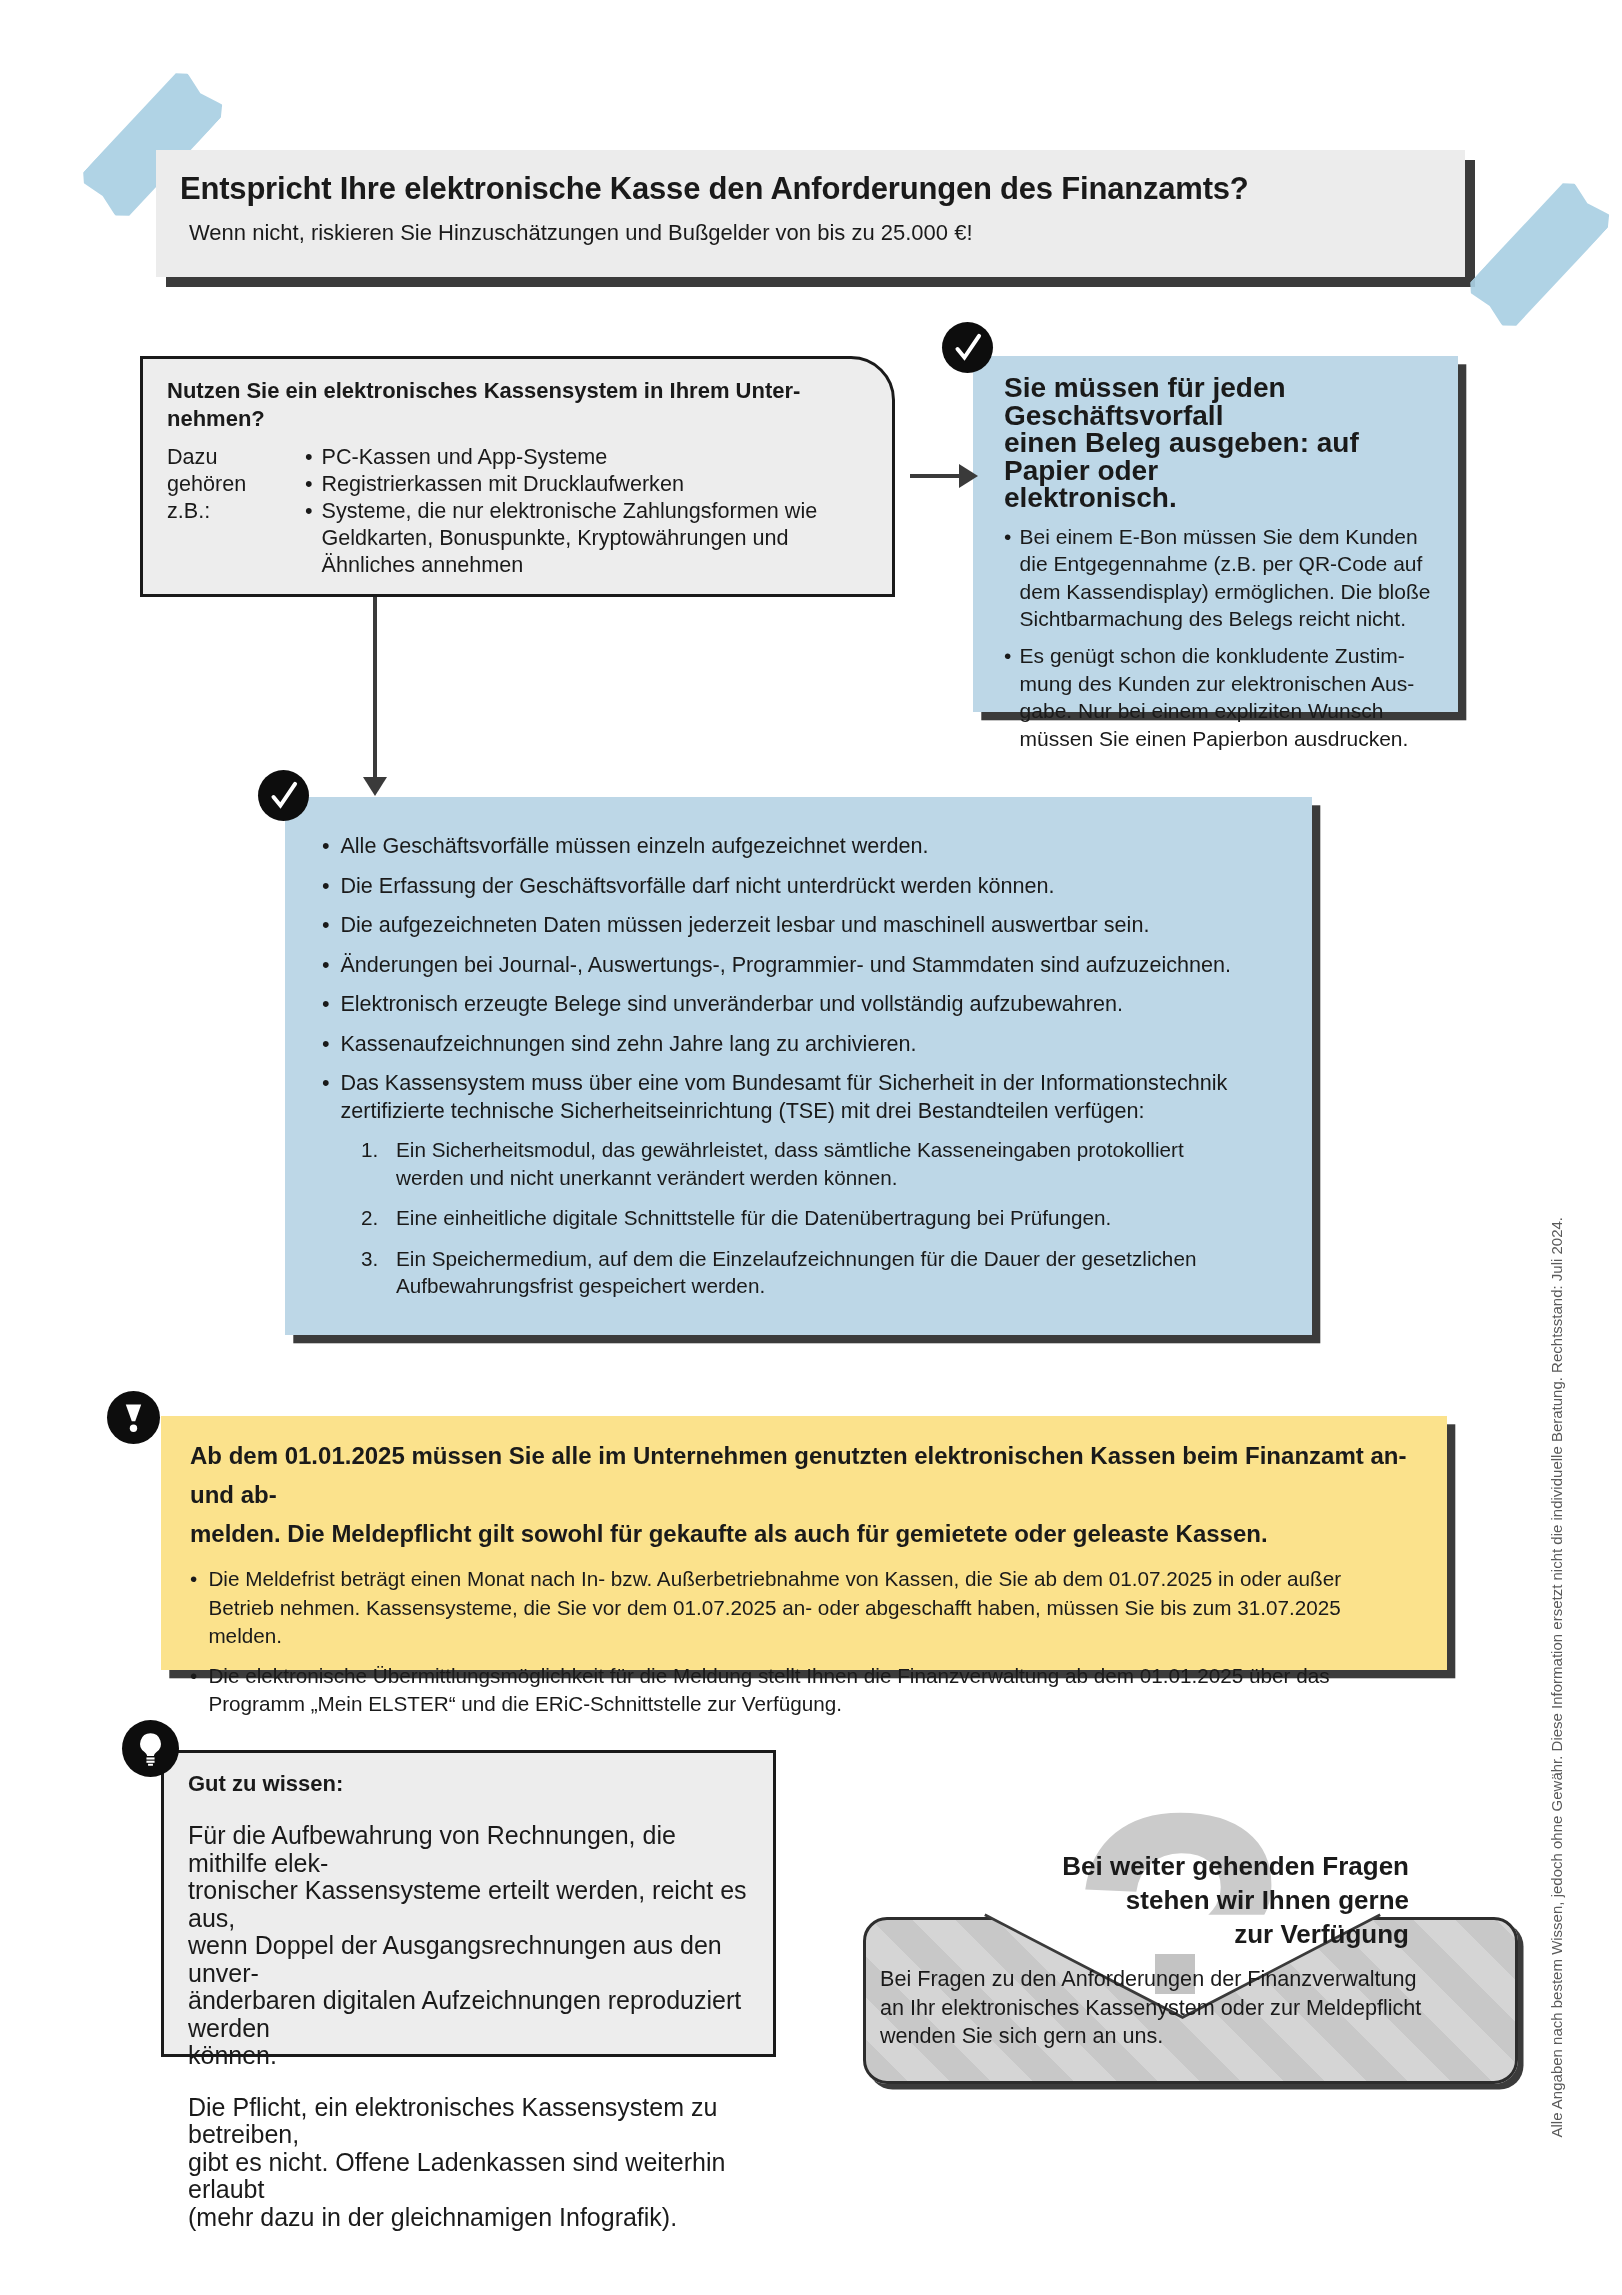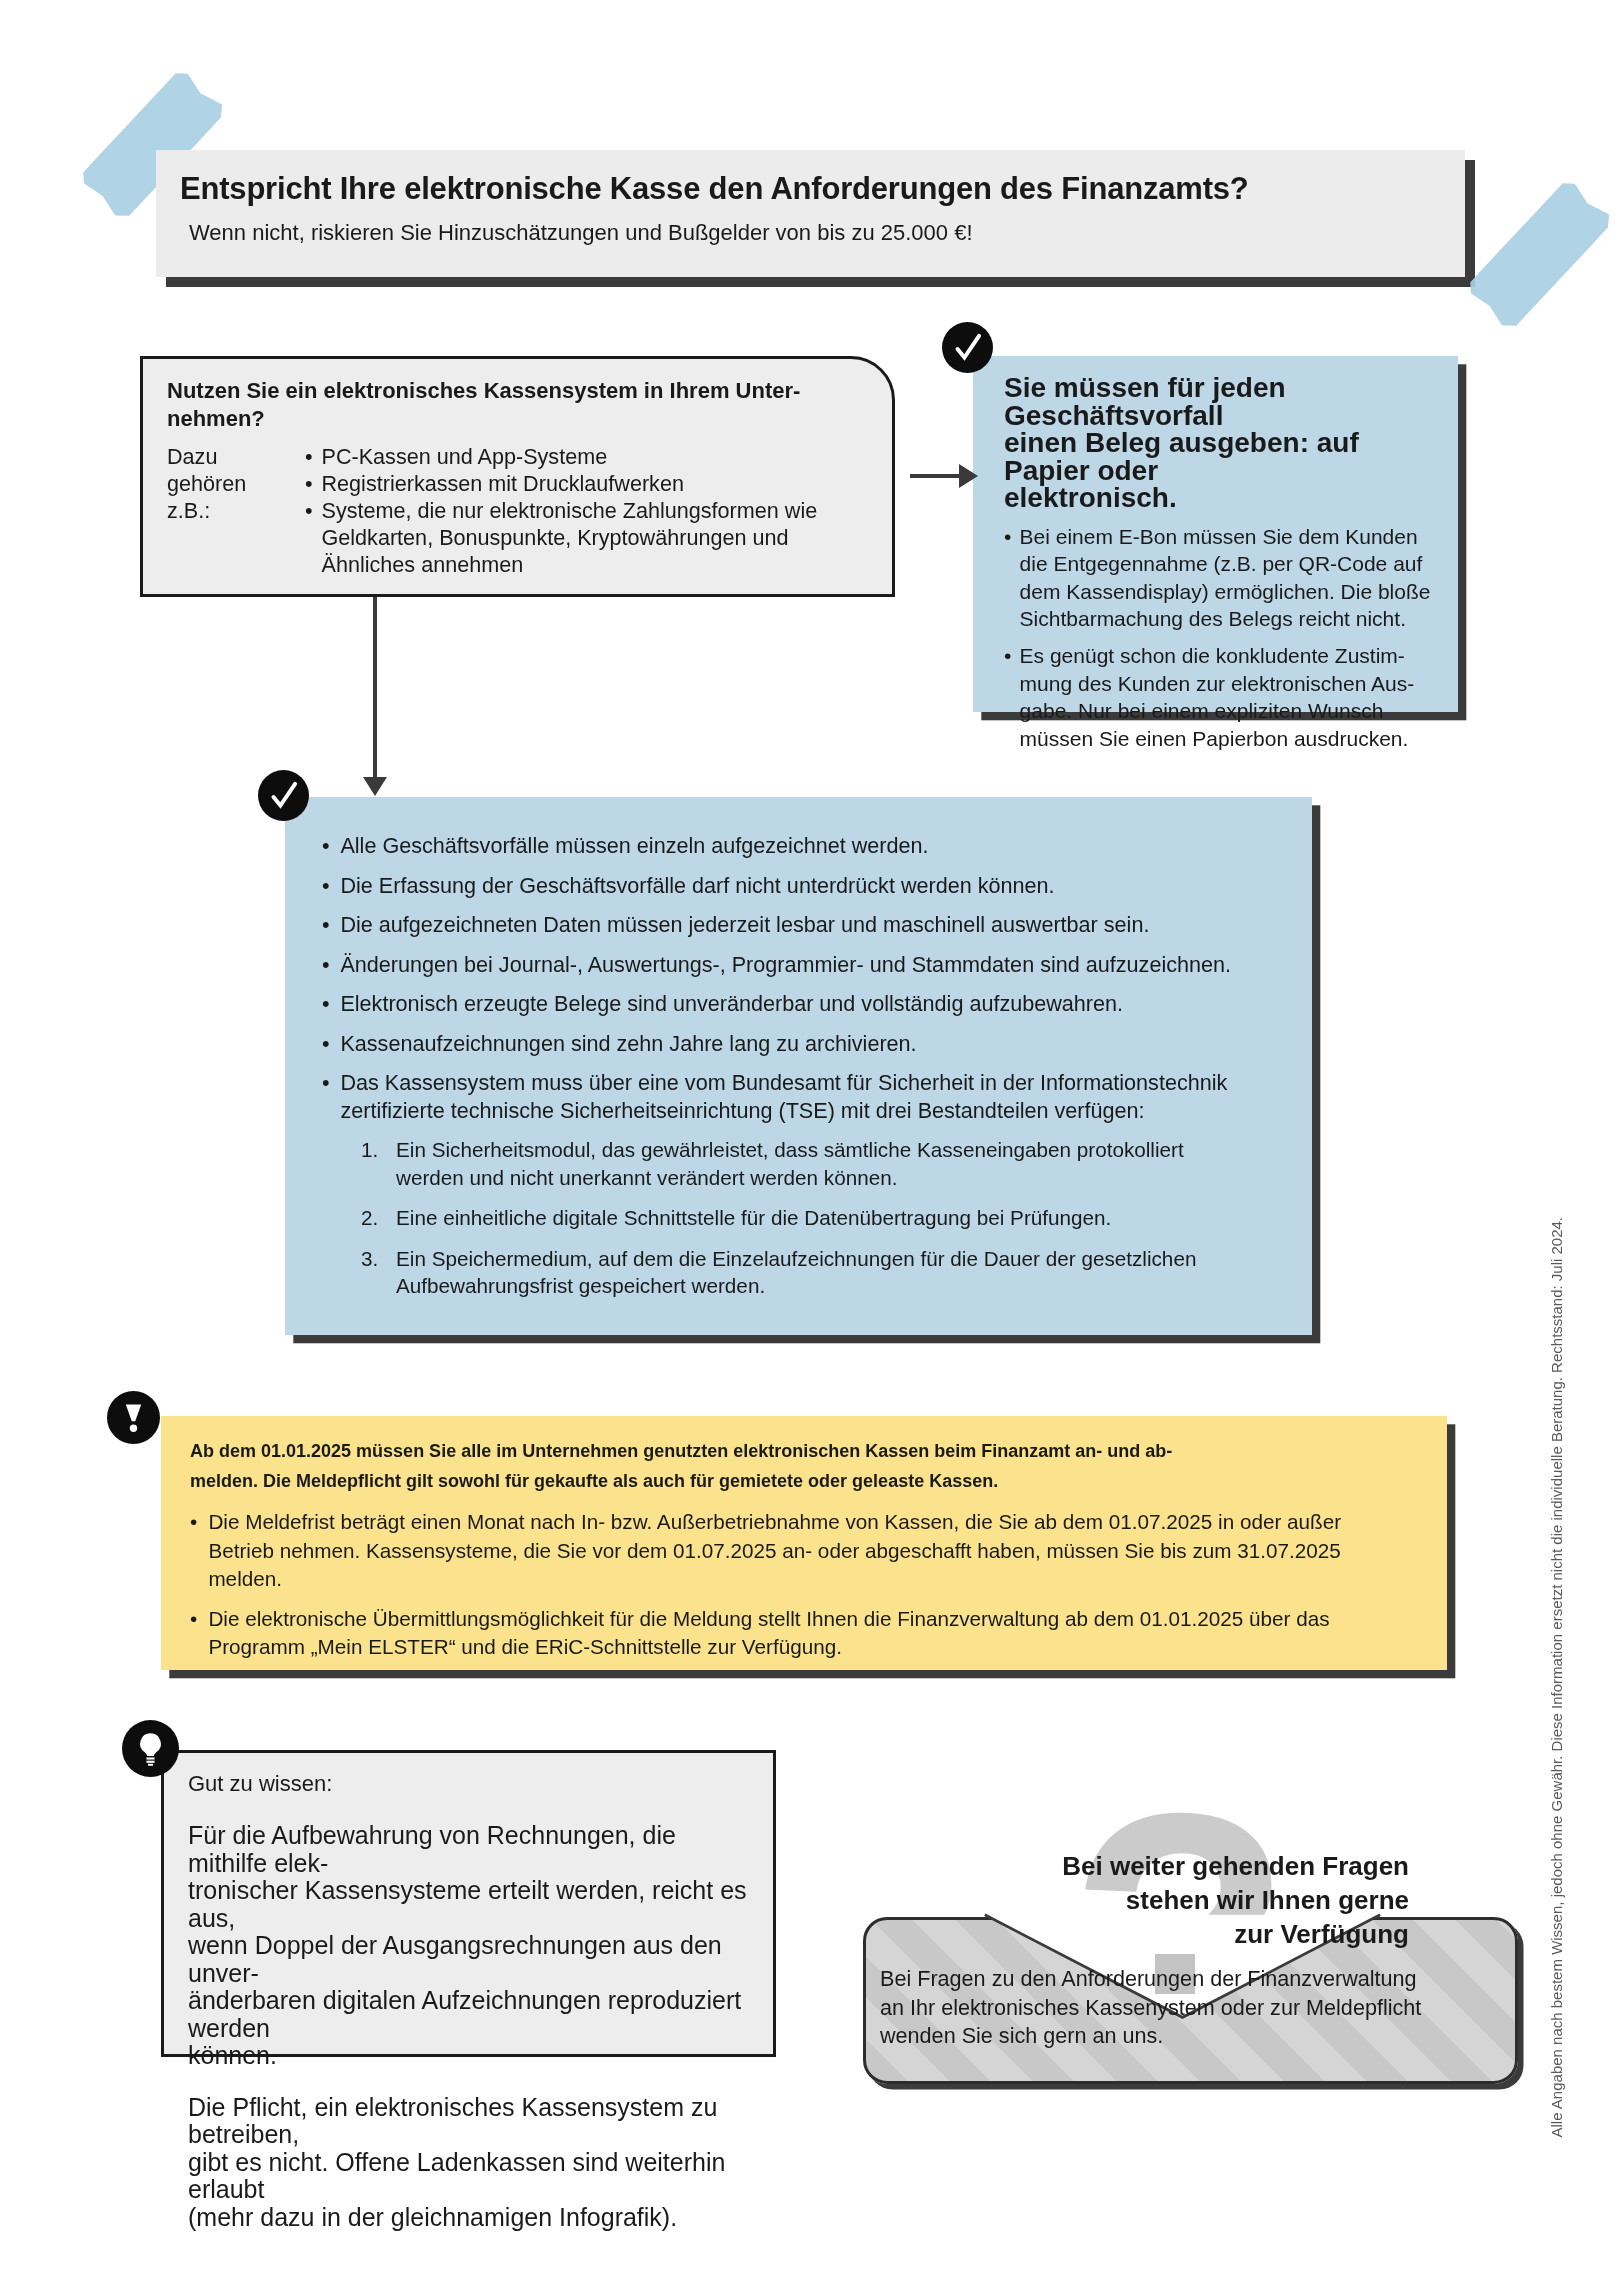--- a/index.html
+++ b/index.html
@@ -55,29 +55,29 @@
   .requirements-title{font-size:22px;font-weight:bold;line-height:27.5px;}
   .requirements-list{margin-top:13px;display:flex;flex-direction:column;gap:12px;}
   .requirements-list .li{font-size:21.6px;line-height:27.5px;}
   .tse-list{margin-top:12px;margin-left:39px;display:flex;flex-direction:column;gap:13px;}
   .tse-list .li{font-size:20.7px;line-height:27.5px;}
   .tse-list .li .marker{width:35px;}
 
   
   .registration-box{left:161px;top:1416px;width:1286px;height:254px;background:#fbe28c;
                     box-shadow:8.3px 8.3px 0 #3b3b3b;box-sizing:border-box;padding:20px 11px 0 29px;}
-  .registration-title{font-size:18px;font-weight:bold;line-height:30px;}
+  .registration-title{font-size:24px;font-weight:bold;line-height:39px;}
   .registration-list{margin-top:12px;display:flex;flex-direction:column;gap:11px;}
   .registration-list .li{font-size:20.7px;line-height:28.5px;}
   .registration-list .li .marker{width:18.4px;}
 
   
   .tip-box{left:161px;top:1750px;width:615px;height:307px;background:#ededed;border:3.7px solid #1a1a1a;
            box-sizing:border-box;padding:16.5px 18.4px 0 24px;}
-  .tip-title{font-size:22px;font-weight:normal;line-height:28.5px;}
+  .tip-title{font-size:22px;font-weight:bold;line-height:28.5px;}
   .tip-par{font-size:25px;line-height:27.5px;margin-top:24px;}
 
   
   .qmark{left:1029px;top:1759px;width:303px;text-align:center;font-size:367px;line-height:1;
          font-weight:bold;color:#cbcbcb;z-index:1;}
   .contact-heading{left:950px;top:1849px;width:459px;text-align:right;font-size:26px;
                    font-weight:bold;line-height:34px;z-index:6;}
   .contact-box{left:863px;top:1917px;width:655px;height:167px;border:3.7px solid #2d2d2d;border-radius:24px;
                box-sizing:border-box;z-index:2;box-shadow:5.5px 5.5px 0 #3b3b3b;
                background:repeating-linear-gradient(45deg,#c8c8c8 0 29px,#d5d5d5 29px 59px);}

